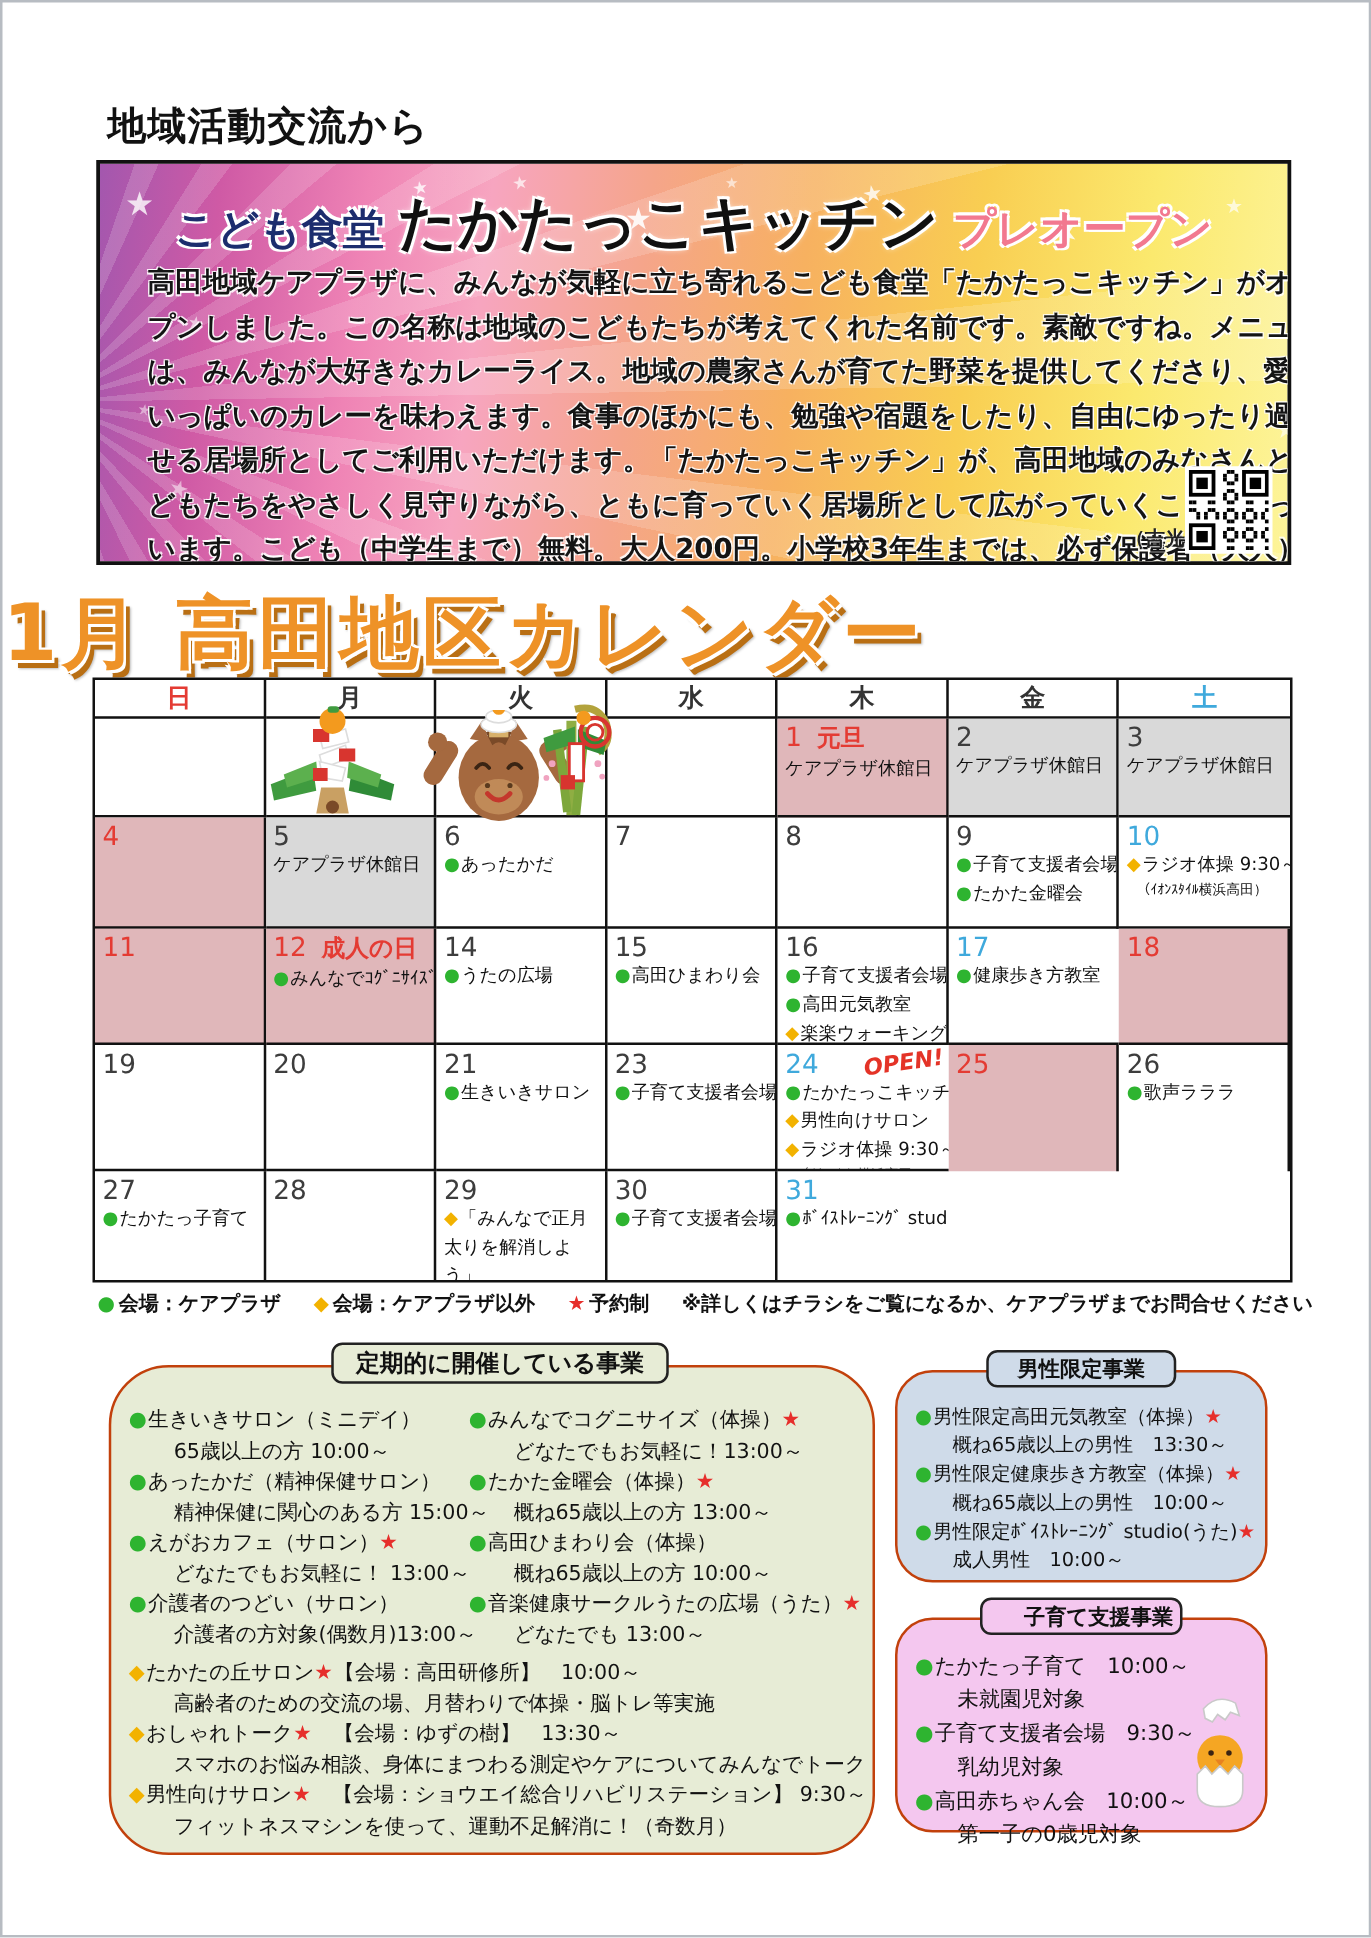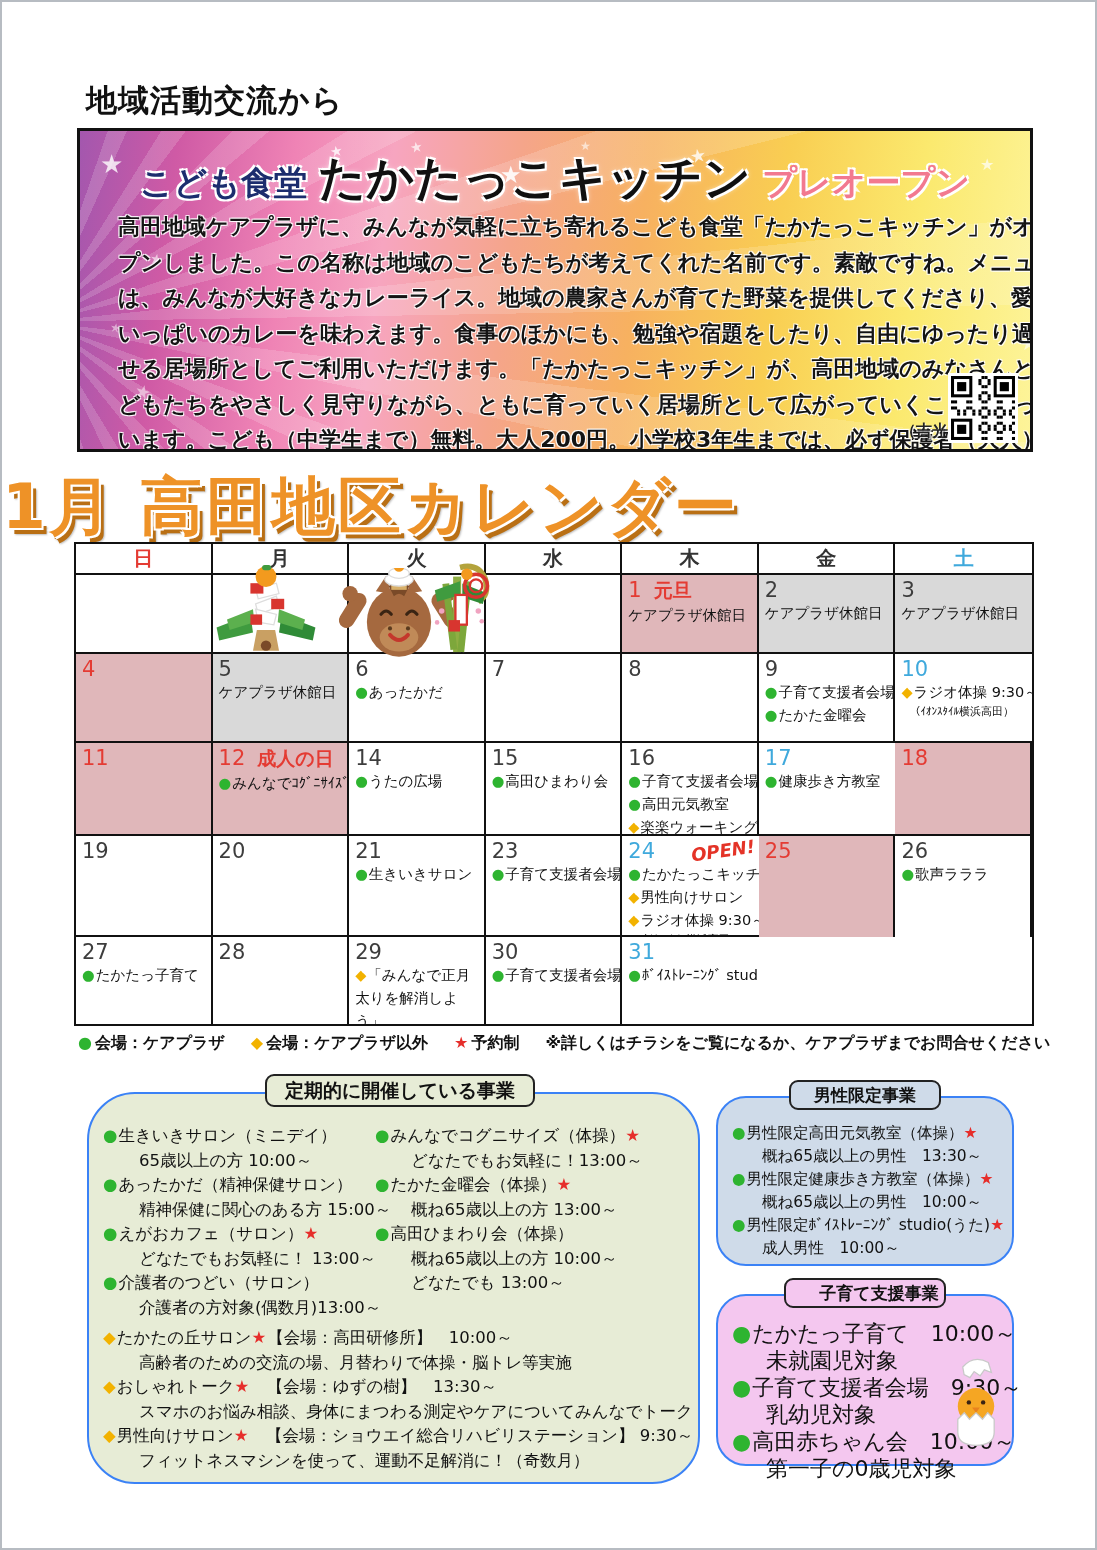--- a/index.html
+++ b/index.html
@@ -57,39 +57,39 @@
   .sym-circle{color:#2eb430;}
   .sym-diamond{color:#f2b200;}
   .sym-star{color:#e62e2b;}
   .cal-art{position:absolute;pointer-events:none;}
 
   
   .legend{position:absolute;left:76px;top:1031px;width:960px;font-size:16px;font-weight:bold;color:#111;display:flex;gap:26px;white-space:nowrap;}
   .legend .sym{margin-right:3px;}
 
   
-  .roundbox{position:absolute;border:2px solid #3b82f6;}
+  .roundbox{position:absolute;border:2px solid #c2410c;}
   .box-regular{left:85px;top:1090px;width:613px;height:392px;border-radius:48px;background:#e7ecd6;}
   .box-men{left:714px;top:1094px;width:298px;height:170px;border-radius:30px;background:#cfdbe9;}
   .box-child{left:714px;top:1292px;width:298px;height:172px;border-radius:30px;background:#f4c7ef;}
   .box-pill{position:absolute;border:2px solid #222;border-radius:9px;font-size:19px;font-weight:bold;color:#111;
     display:flex;align-items:center;justify-content:center;z-index:3;}
   .pill-regular{left:263px;top:1072px;width:270px;height:33px;background:#e7ecd6;}
   .pill-men{left:787px;top:1078px;width:152px;height:30px;background:#cfdbe9;font-size:17px;}
   .pill-child{left:782px;top:1276px;width:162px;height:30px;background:#f4c7ef;font-size:17px;padding-left:28px;}
   .box-cols{position:absolute;left:14px;top:30px;width:585px;display:flex;}
   .box-col-left{width:272px;}
   .box-col-right{width:313px;}
   .item-line1{font-size:16.5px;color:#111;line-height:24.5px;white-space:nowrap;}
   .item-line2{font-size:16.5px;color:#111;line-height:24.5px;padding-left:36px;white-space:nowrap;}
   .box-bottom{position:absolute;left:14px;top:232px;width:590px;}
   .box-men .items,.box-child .items{position:absolute;left:14px;top:24px;width:276px;}
   .box-men .item-line1,.box-men .item-line2{font-size:15.5px;line-height:23px;}
   .box-men .item-line2{padding-left:30px;}
-  .box-child .item-line1,.box-child .item-line2{font-size:22px;line-height:27px;}
+  .box-child .item-line1,.box-child .item-line2{font-size:17px;line-height:27px;}
   .box-child .item-line2{padding-left:34px;}
   .chick{position:absolute;right:10px;top:60px;}
 </style>
 </head>
 <body>
 
 <div class="page">
 
   <div class="section-header">地域活動交流から</div>
 
@@ -440,20 +440,21 @@
           <div class="item-line1"><span class="sym sym-circle">●</span><span>介護者のつどい（サロン）</span></div>
           <div class="item-line2">介護者の方対象(偶数月)13:00～</div>
         </div>
       <div class="box-col-right" id="reg-right">
           <div class="item-line1"><span class="sym sym-circle">●</span><span>みんなでコグニサイズ（体操）</span><span class="sym sym-star">★</span></div>
           <div class="item-line2">どなたでもお気軽に！13:00～</div>
           <div class="item-line1"><span class="sym sym-circle">●</span><span>たかた金曜会（体操）</span><span class="sym sym-star">★</span></div>
           <div class="item-line2">概ね65歳以上の方 13:00～</div>
           <div class="item-line1"><span class="sym sym-circle">●</span><span>高田ひまわり会（体操）</span></div>
           <div class="item-line2">概ね65歳以上の方 10:00～</div>
+          <div class="item-line1"><span class="sym sym-circle">●</span><span>音楽健康サークルうたの広場（うた）</span><span class="sym sym-star">★</span></div>
           <div class="item-line2">どなたでも 13:00～</div>
         </div>
     </div>
     <div class="box-bottom" id="reg-bottom">
         <div class="item-line1"><span class="sym sym-diamond">◆</span><span>たかたの丘サロン</span><span class="sym sym-star">★</span><span>【会場：高田研修所】　10:00～</span></div>
         <div class="item-line2">高齢者のための交流の場、月替わりで体操・脳トレ等実施</div>
         <div class="item-line1"><span class="sym sym-diamond">◆</span><span>おしゃれトーク</span><span class="sym sym-star">★</span><span>　【会場：ゆずの樹】　13:30～</span></div>
         <div class="item-line2">スマホのお悩み相談、身体にまつわる測定やケアについてみんなでトーク</div>
         <div class="item-line1"><span class="sym sym-diamond">◆</span><span>男性向けサロン</span><span class="sym sym-star">★</span><span>　【会場：ショウエイ総合リハビリステーション】 9:30～</span></div>
         <div class="item-line2">フィットネスマシンを使って、運動不足解消に！（奇数月）</div>

